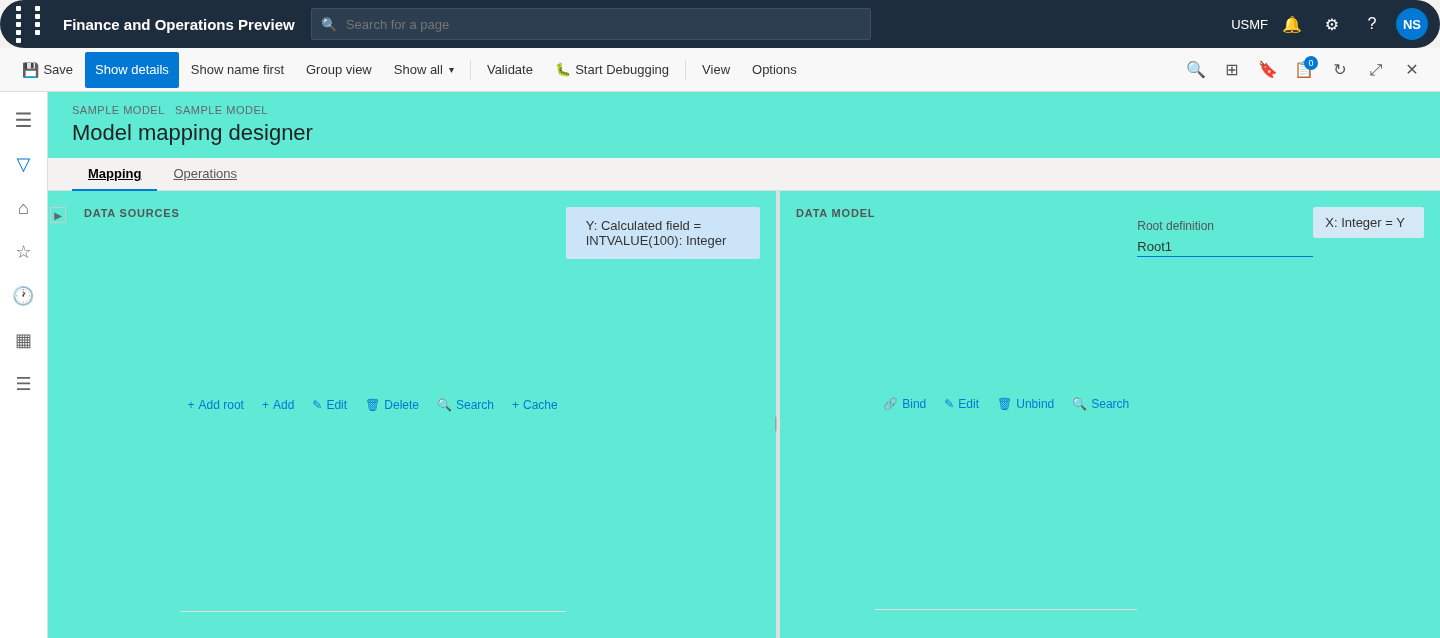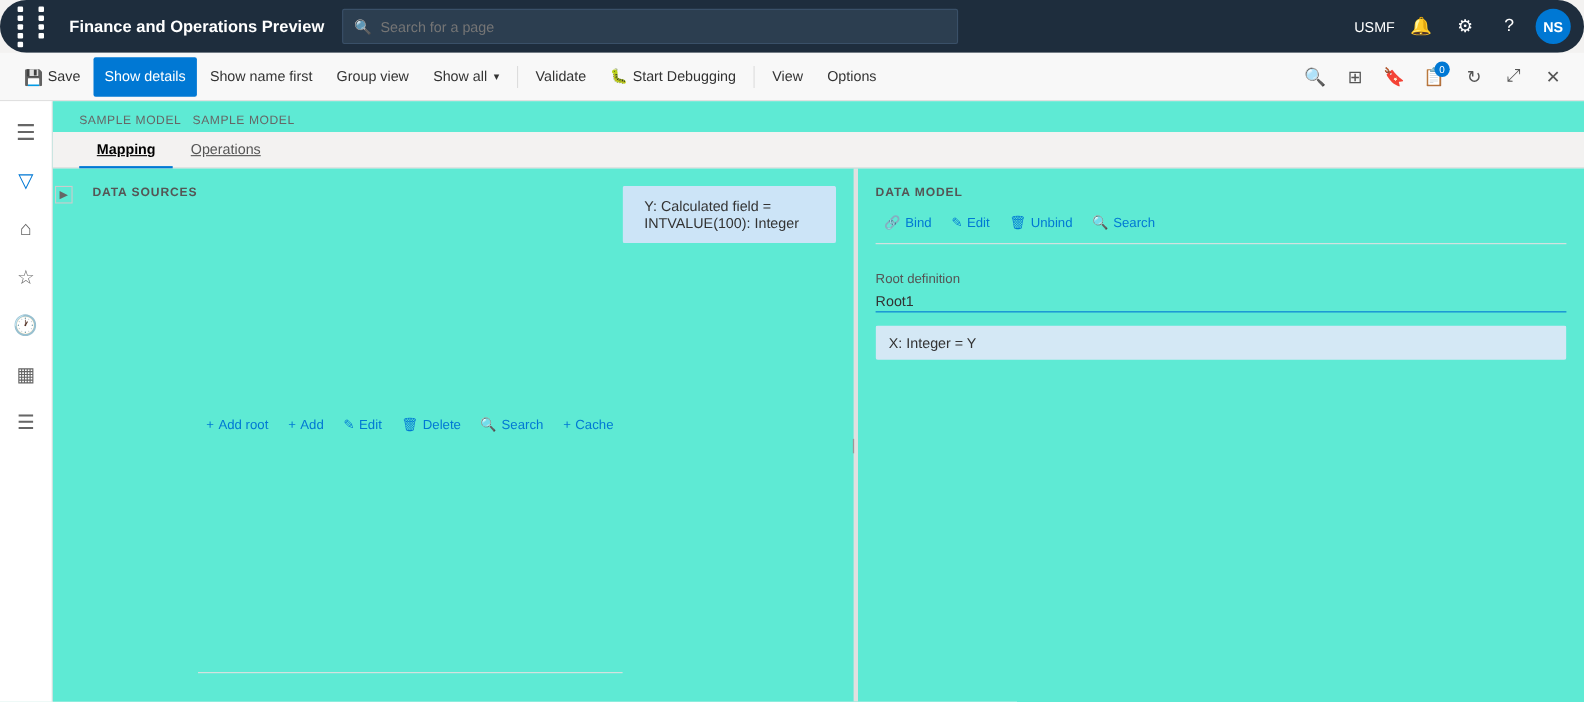--- a/index.html
+++ b/index.html
@@ -79,21 +79,21 @@
     .tabs { display: flex; border-bottom: 1px solid #ddd; padding: 0 24px; background: #f3f2f1; }
     .tab {
       padding: 8px 16px; cursor: pointer; font-size: 13px; color: #555;
       border-bottom: 2px solid transparent; margin-bottom: -1px; text-decoration: underline;
     }
     .tab.active { color: #000; border-bottom: 2px solid #0078d4; font-weight: 600; }
 
     
     .panels { display: flex; flex: 1; gap: 0; overflow: hidden; }
     .left-panel { flex: 1; padding: 16px; display: flex; }
-    .right-panel { width: 660px; padding: 16px; display: flex; flex-direction: column; }
+    .right-panel { width: 660px; padding: 16px; display: flex; flex-direction: row; }
     .resizer { width: 4px; background: #e0e0e0; cursor: col-resize; position: relative; }
     .resizer::after { content: '|'; position: absolute; top: 50%; left: -2px; color: #999; font-size: 14px; }
 
     .panel-header { font-size: 11px; font-weight: 700; color: #555; letter-spacing: 0.8px; margin-bottom: 10px; }
     .panel-toolbar {
       display: flex; align-items: center; gap: 2px; margin-bottom: 10px;
       border-bottom: 1px solid #e0e0e0; padding-bottom: 8px;
     }
     .panel-btn {
       display: flex; align-items: center; gap: 4px;
@@ -240,20 +240,21 @@
     <div class="sidebar-icon">☰</div>
   </div>
 
   <div class="content-area">
     <div class="page-header">
       <div class="breadcrumb">
         <span>SAMPLE MODEL</span>
         &nbsp;
         <span>SAMPLE MODEL</span>
       </div>
+      <div class="page-title">Model mapping designer</div>
     </div>
 
     <div class="tabs">
       <div class="tab active">Mapping</div>
       <div class="tab">Operations</div>
     </div>
 
     <div class="panels">
 
       <div class="left-expand">

